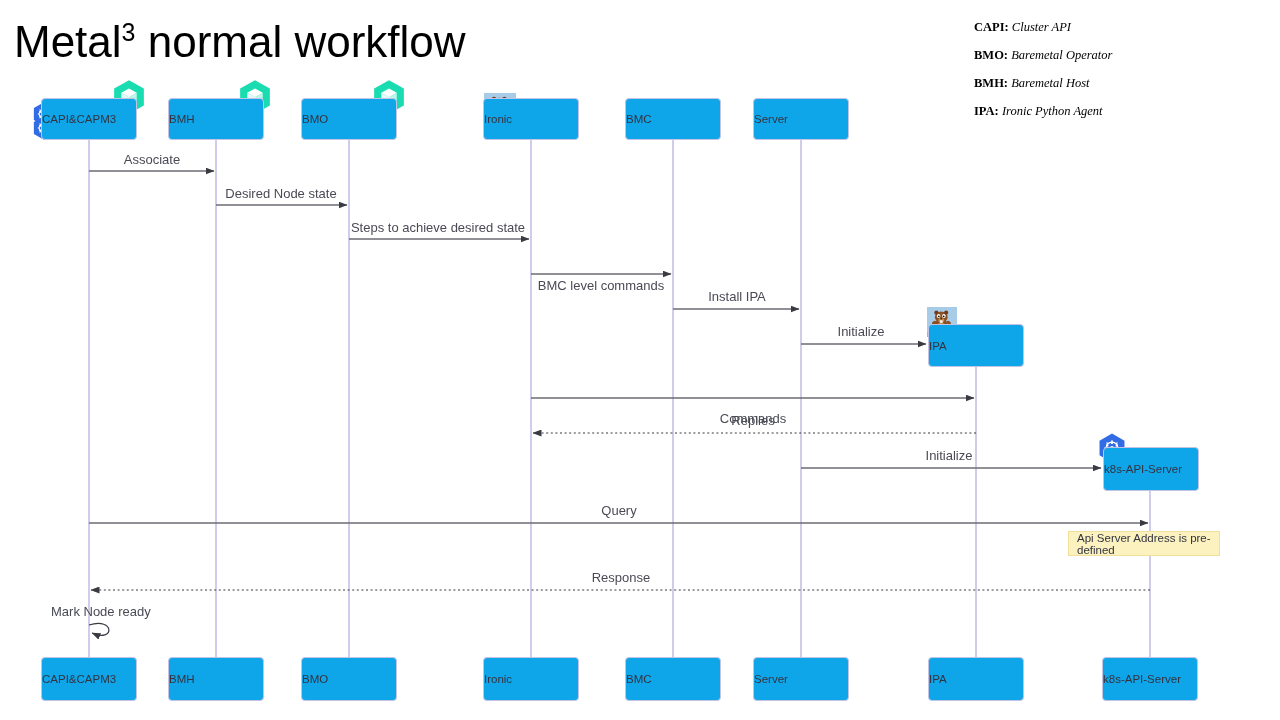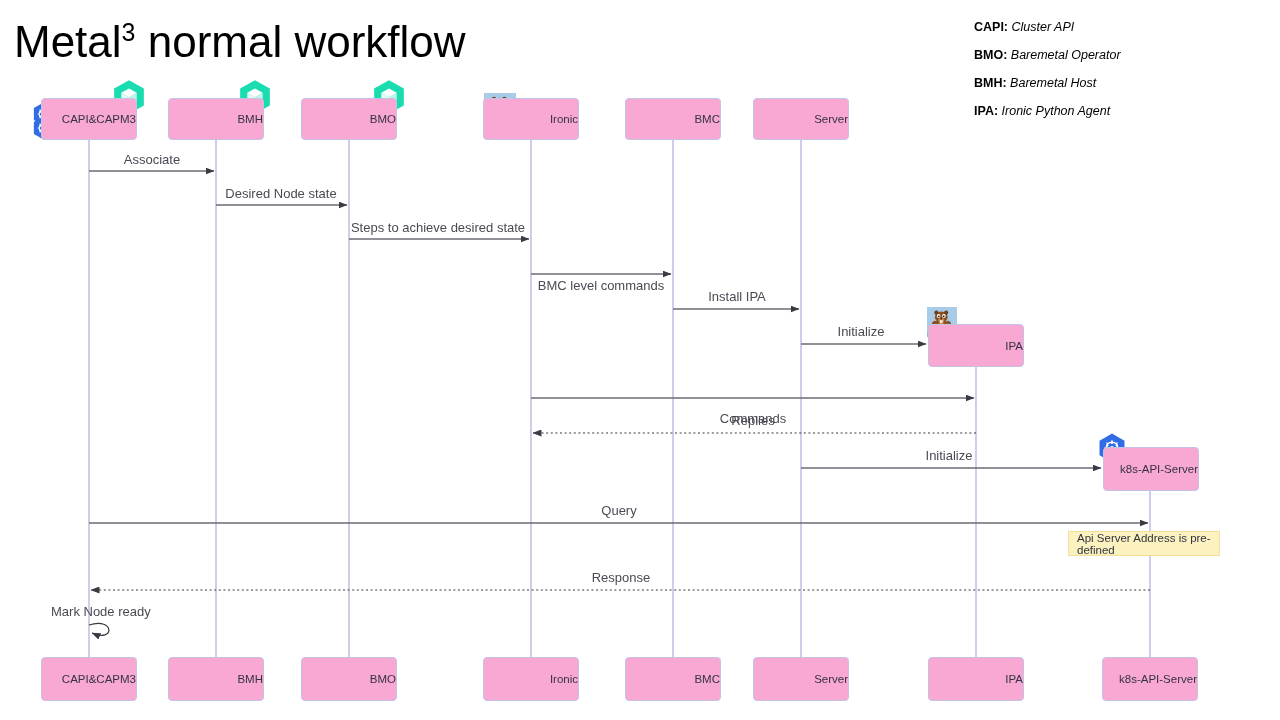--- a/index.html
+++ b/index.html
@@ -17,33 +17,33 @@
     position:absolute;left:14px;top:16px;
     font-size:44px;line-height:52px;
     font-weight:400;color:#000000;
     white-space:nowrap;
   }
   #title sup{font-size:25px;line-height:0;vertical-align:super;}
 
   
   #legend{
     position:absolute;left:974px;top:18px;width:180px;
-    font-size:12.5px;line-height:18px;color:#000;
+    font-size:12.5px;line-height:18px;color:#000;font-family:Liberation Serif, serif;
   }
   .legend-item{margin-bottom:10px;}
   .legend-term{font-weight:bold;font-style:normal;}
   .legend-def{font-style:italic;}
 
   
   .pbox{
     position:absolute;
-    background:#f9a8d4;
+    background:#0ea5e9;
     border:1px solid #c3c3e6;
     border-radius:4px;
-    display:flex;align-items:center;justify-content:flex-end;
+    display:flex;align-items:center;justify-content:flex-start;
     font-size:11.5px;color:#333340;
     box-sizing:border-box;
   }
   .pbox span{pointer-events:none;}
 
   
   #note{
     position:absolute;
     background:#fbf2c0;
     border:1px solid #f2e09a;

